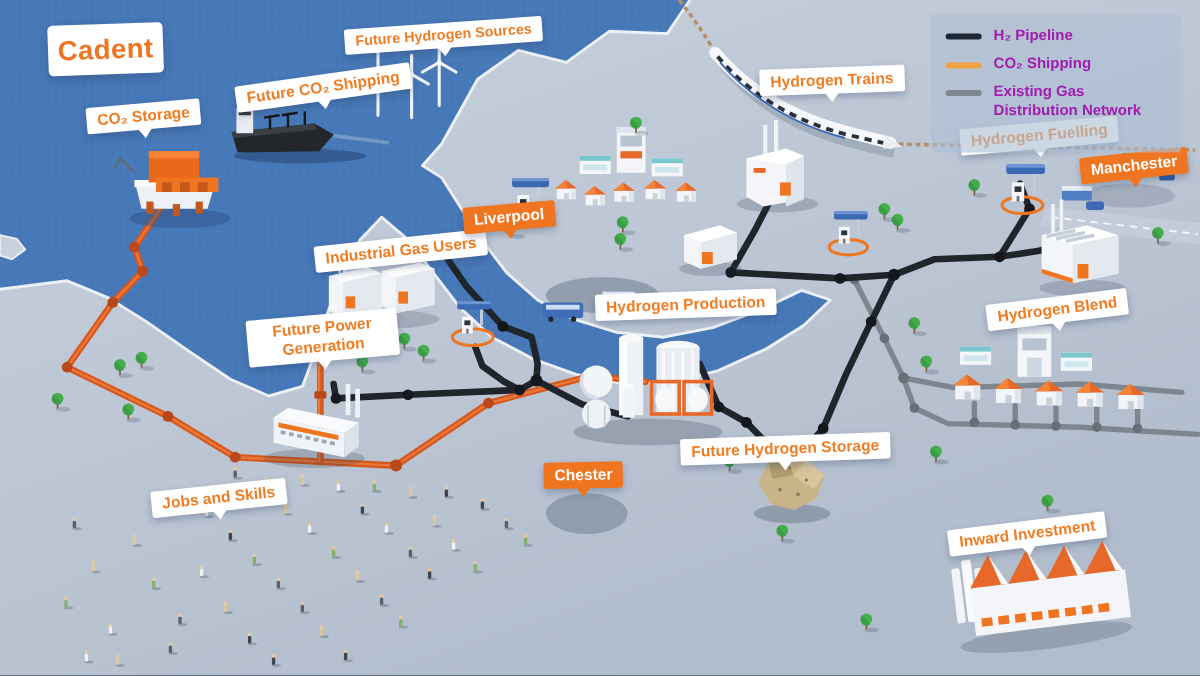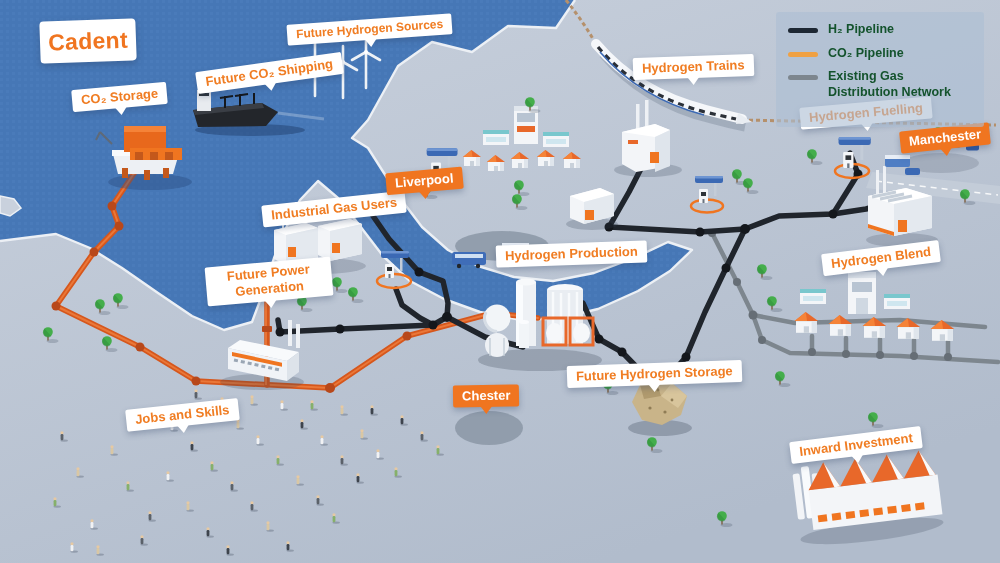--- a/index.html
+++ b/index.html
@@ -23,21 +23,21 @@
   .logo span{color:#f07520;font-weight:bold;font-size:23px;letter-spacing:.3px;}
   
   .legend{position:absolute;right:16px;top:12px;width:184px;background:rgba(173,191,212,.62);
           border-radius:3px;padding:10px 12px;z-index:6;}
   .legend .row{display:flex;align-items:flex-start;margin:0 0 8px 0;}
   .legend .row:last-child{margin-bottom:16px;}
   .sw{width:30px;height:5px;border-radius:2.5px;margin:6px 10px 0 0;flex:none;}
   .sw-h2{background:#1d2733;}
   .sw-co2{background:#f0a143;}
   .sw-gas{background:#7d868e;}
-  .legend .lab{color:#14532d;font-size:12.5px;font-weight:bold;line-height:1.25;}
+  .legend .lab{color:#a21caf;font-size:12.5px;font-weight:bold;line-height:1.25;}
 </style>
 </head>
 <body>
 
 <div class="stage">
 
 <svg width="1000" height="563" viewBox="0 0 1000 563">
   <defs>
     <linearGradient id="landG" x1="0" y1="0" x2="0.6" y2="1">
       <stop offset="0" stop-color="#c9d1dd"></stop>
@@ -511,21 +511,21 @@
   <span>Cadent</span>
 </div>
 
 <div class="legend">
   <div class="row">
     <span class="sw sw-h2"></span>
     <span class="lab">H₂ Pipeline</span>
   </div>
   <div class="row">
     <span class="sw sw-co2"></span>
-    <span class="lab">CO₂ Pipeline</span>
+    <span class="lab">CO₂ Shipping</span>
   </div>
   <div class="row">
     <span class="sw sw-gas"></span>
     <span class="lab">Existing Gas Distribution Network</span>
   </div>
 </div>
 
 <div class="callout pt" style="left:72px;top:86px;transform:rotate(-5deg);">CO₂ Storage</div>
 <div class="callout pt" style="left:196px;top:62px;transform:rotate(-8deg);">Future CO₂ Shipping</div>
 <div class="callout pt" style="left:287px;top:19px;transform:rotate(-4deg);font-size:12px;">Future Hydrogen Sources</div>

